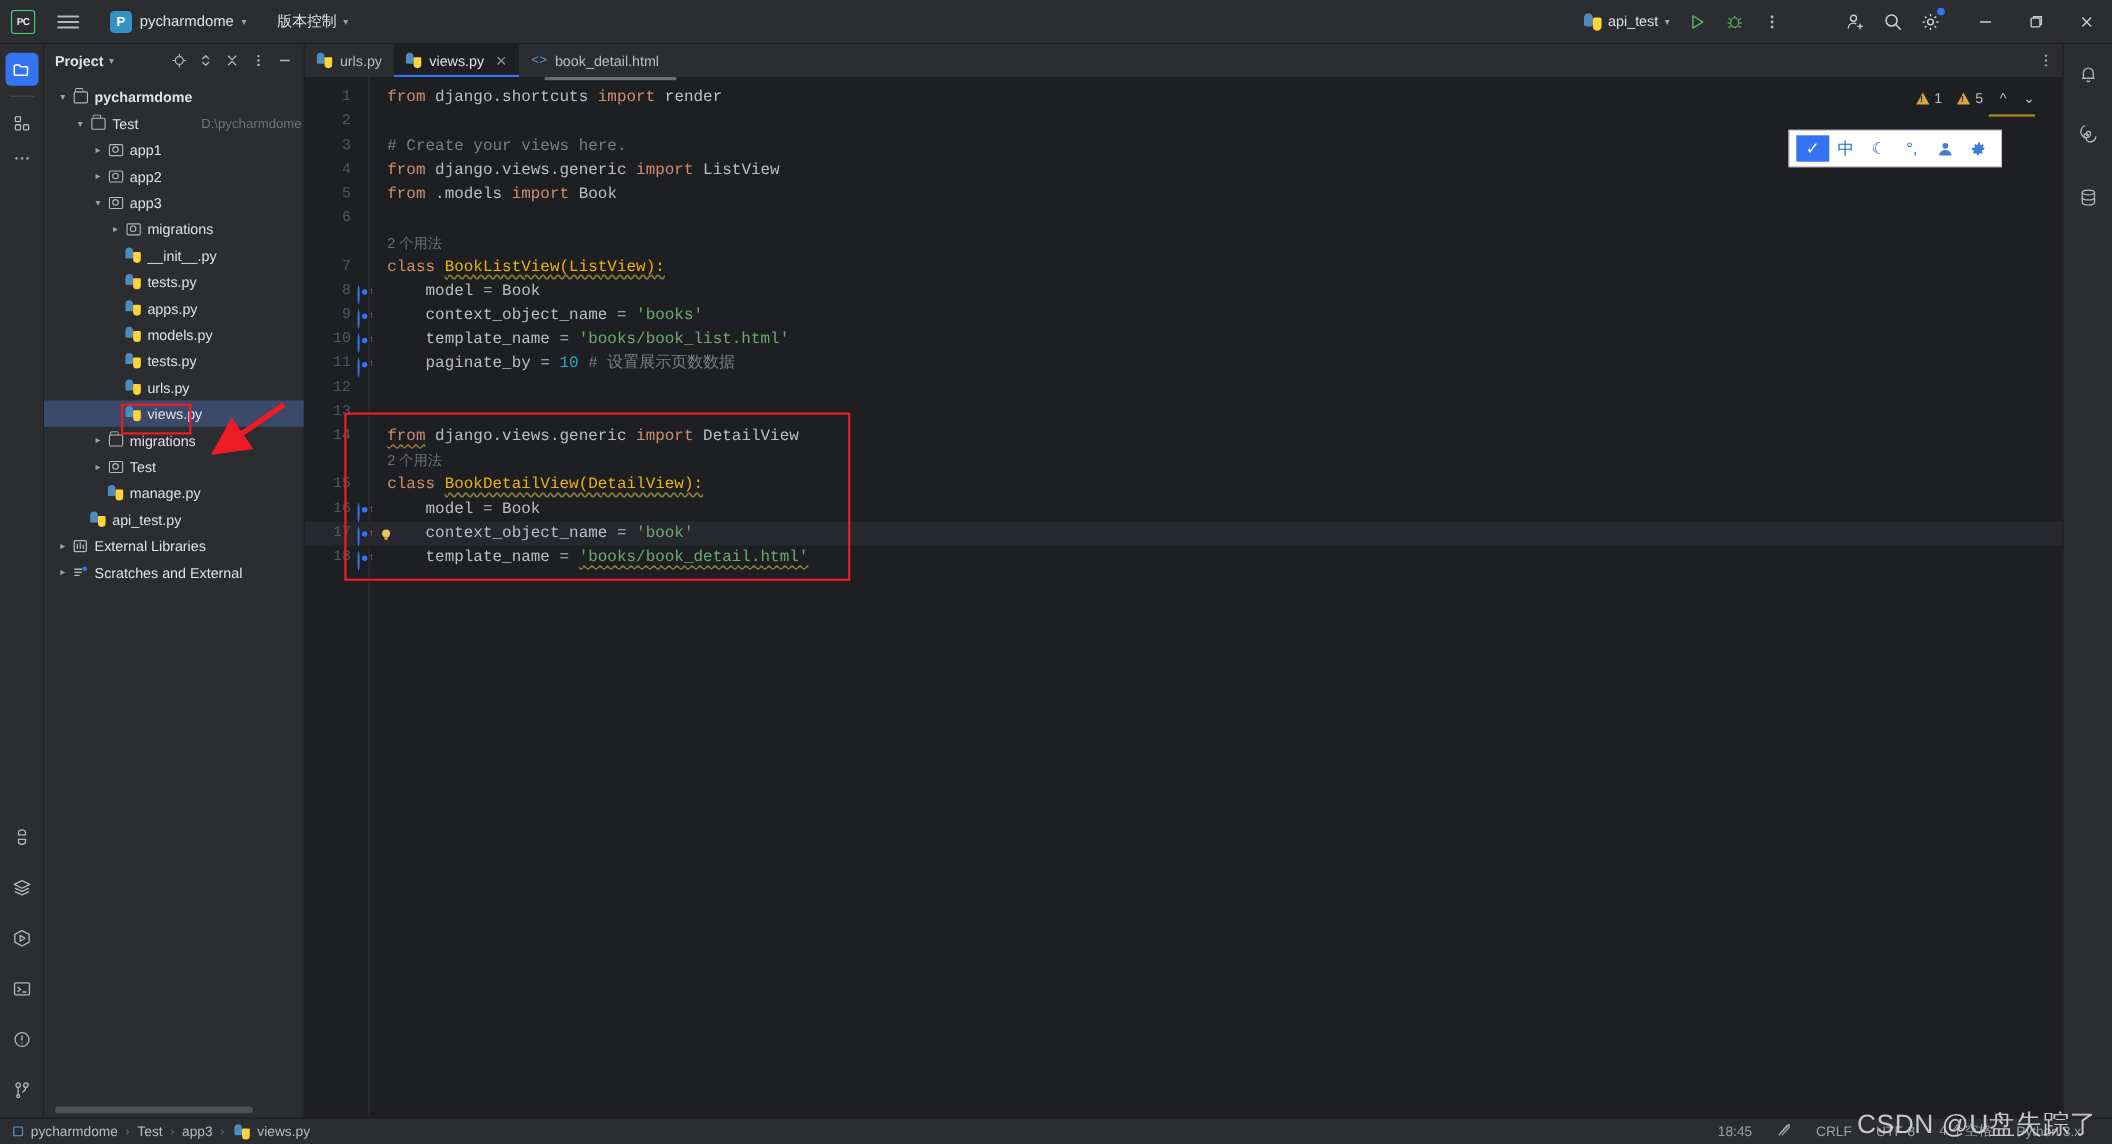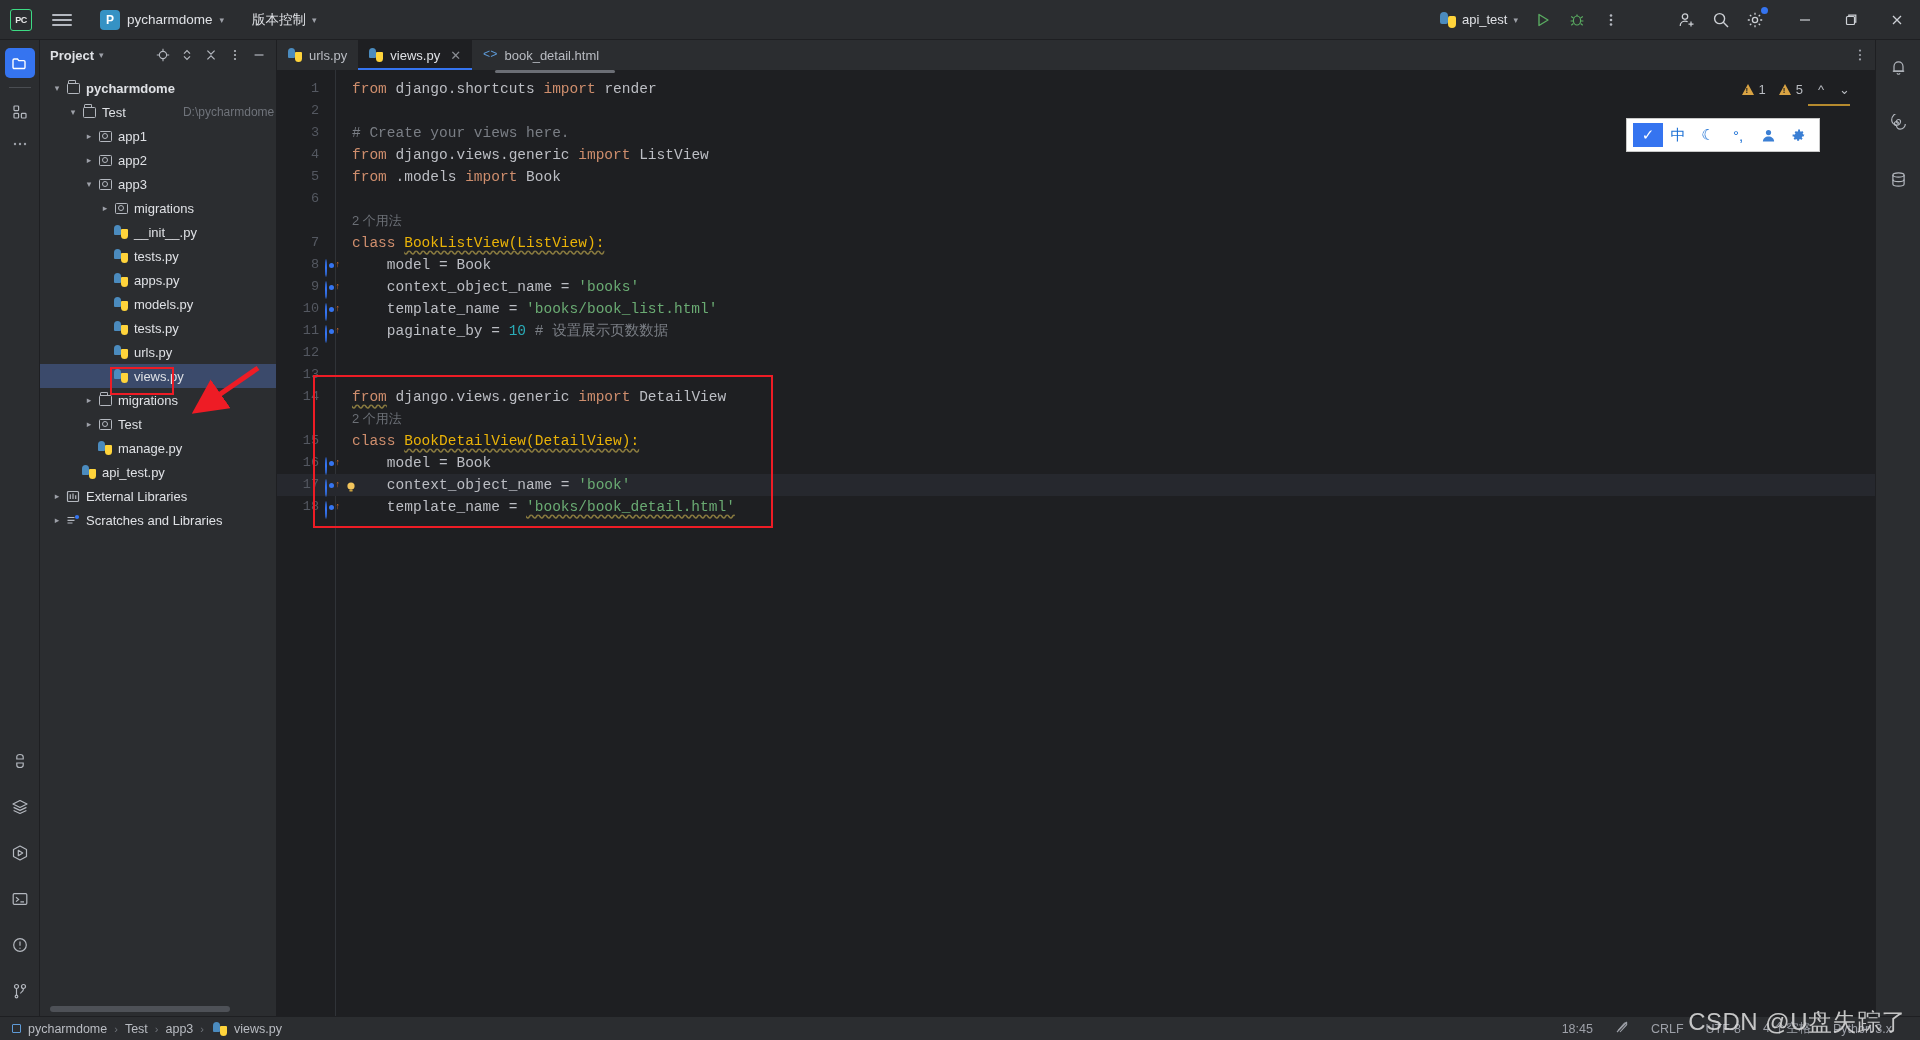--- a/index.html
+++ b/index.html
@@ -527,21 +527,21 @@
         </div>
         <div class="node">
           <span style="width:10px;flex:0 0 10px"></span>
           <span class="arrow">▸</span>
           <span class="nico">
             <svg width="14" height="13" viewBox="0 0 14 13" fill="none" stroke="#b4b8bf" stroke-width="1.2">
               <path d="M1.5 3.5h7M1.5 6.3h7M1.5 9h5"></path>
               <circle cx="11" cy="3" r="2.1" fill="#3574f0" stroke="none"></circle>
             </svg>
           </span>
-          <span class="nlabel">Scratches and Libraries</span>
+          <span class="nlabel">Scratches and External</span>
         </div>
       </div>
     <div class="panel-hscroll"></div>
   </div>
 
   <div class="red-box red-box-tree"></div>
 
   <div class="editor-wrap">
     <div class="tabbar" id="tabbar">
         <div class="tab">

